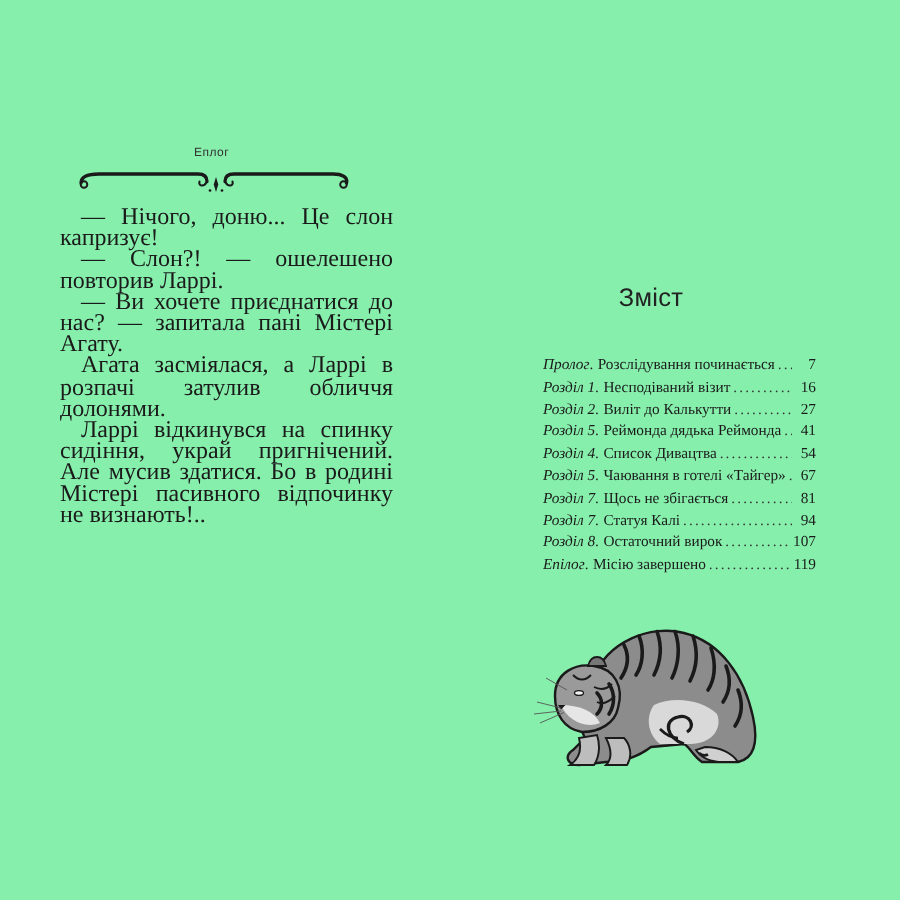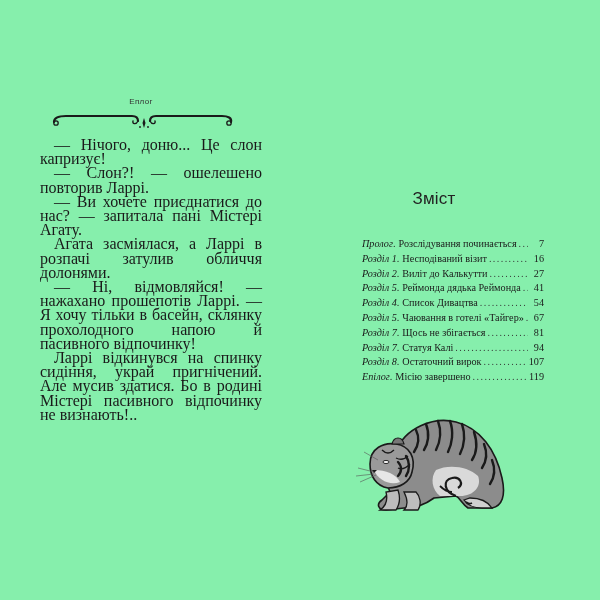--- a/index.html
+++ b/index.html
@@ -156,21 +156,20 @@
         <circle cx="94" cy="17" r="0.9"></circle>
         <circle cx="102" cy="17" r="0.9"></circle>
       </g>
     </svg>
 
     <div class="body-text">
       <p>— Нічого, доню... Це слон капризує!</p>
       <p>— Слон?! — ошелешено повторив Ларрі.</p>
       <p>— Ви хочете приєднатися до нас? — запитала пані Містері Агату.</p>
       <p>Агата засміялася, а Ларрі в розпачі затулив обличчя долонями.</p>
-      <p>— Ні, відмовляйся! — нажахано прошепотів Ларрі. — Я хочу тільки в басейн, склянку прохолодного напою й пасивного відпочинку!</p>
       <p>Ларрі відкинувся на спинку сидіння, украй пригнічений. Але мусив здатися. Бо в родині Містері пасивного відпочинку не визнають!..</p>
     </div>
   </div>
 
   <div class="page-right">
     <div class="toc-title">Зміст</div>
 
     <ul class="toc-list">
       <li class="toc-item">
         <span class="toc-label">Пролог</span>

